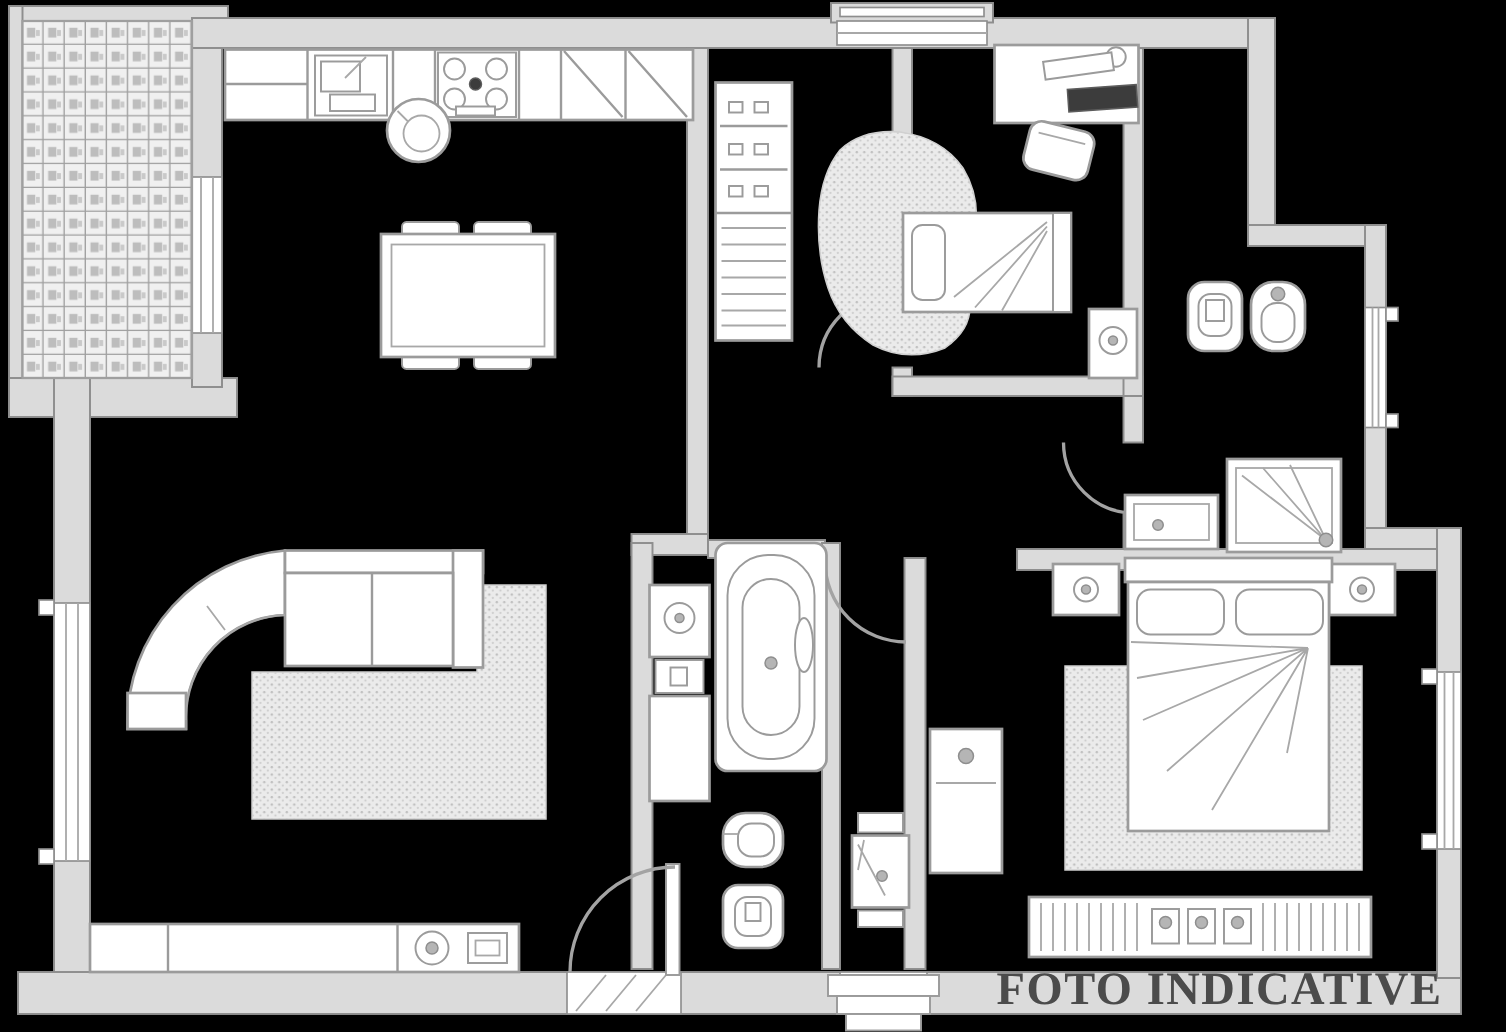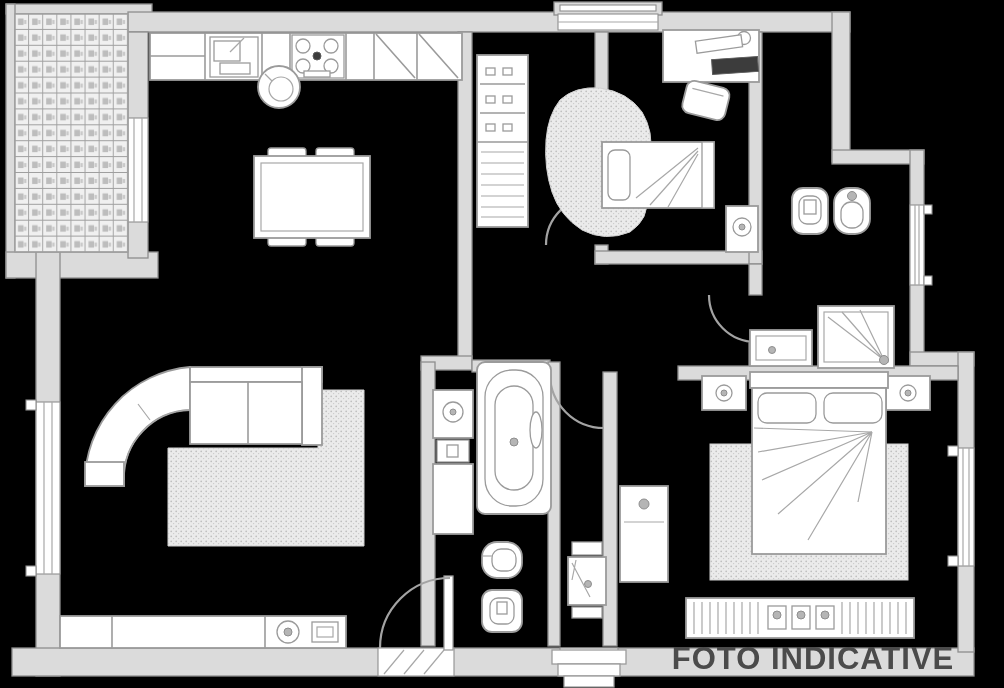--- a/index.html
+++ b/index.html
@@ -1,17 +1,17 @@
 <!DOCTYPE html>
 <html><head>
 <meta charset="utf-8">
 <style>
   html,body{margin:0;padding:0;background:#000;}
   .stage{position:relative;width:1004px;height:688px;background:#000;overflow:hidden;
-         font-family:Liberation Sans, sans-serif;}
+         font-family:Liberation Serif, serif;}
   svg{position:absolute;left:0;top:0;}
   .wall{fill:#dbdbdb;stroke:#8e8e8e;stroke-width:1.3;}
   .win{fill:#ffffff;stroke:#8e8e8e;stroke-width:1.1;}
   .f{fill:#ffffff;stroke:#9b9b9b;stroke-width:1.8;}
   .f2{fill:#ffffff;stroke:#9b9b9b;stroke-width:1.3;}
   .fl{fill:none;stroke:#9b9b9b;stroke-width:1.6;}
   .fl2{fill:none;stroke:#a8a8a8;stroke-width:1.2;}
   .dark{fill:#3c3c3c;stroke:#5c5c5c;stroke-width:1;}
   .rug{fill:url(#dots);stroke:#d0d0d0;stroke-width:1;}
   .arc{fill:none;stroke:#a3a3a3;stroke-width:2.2;}

